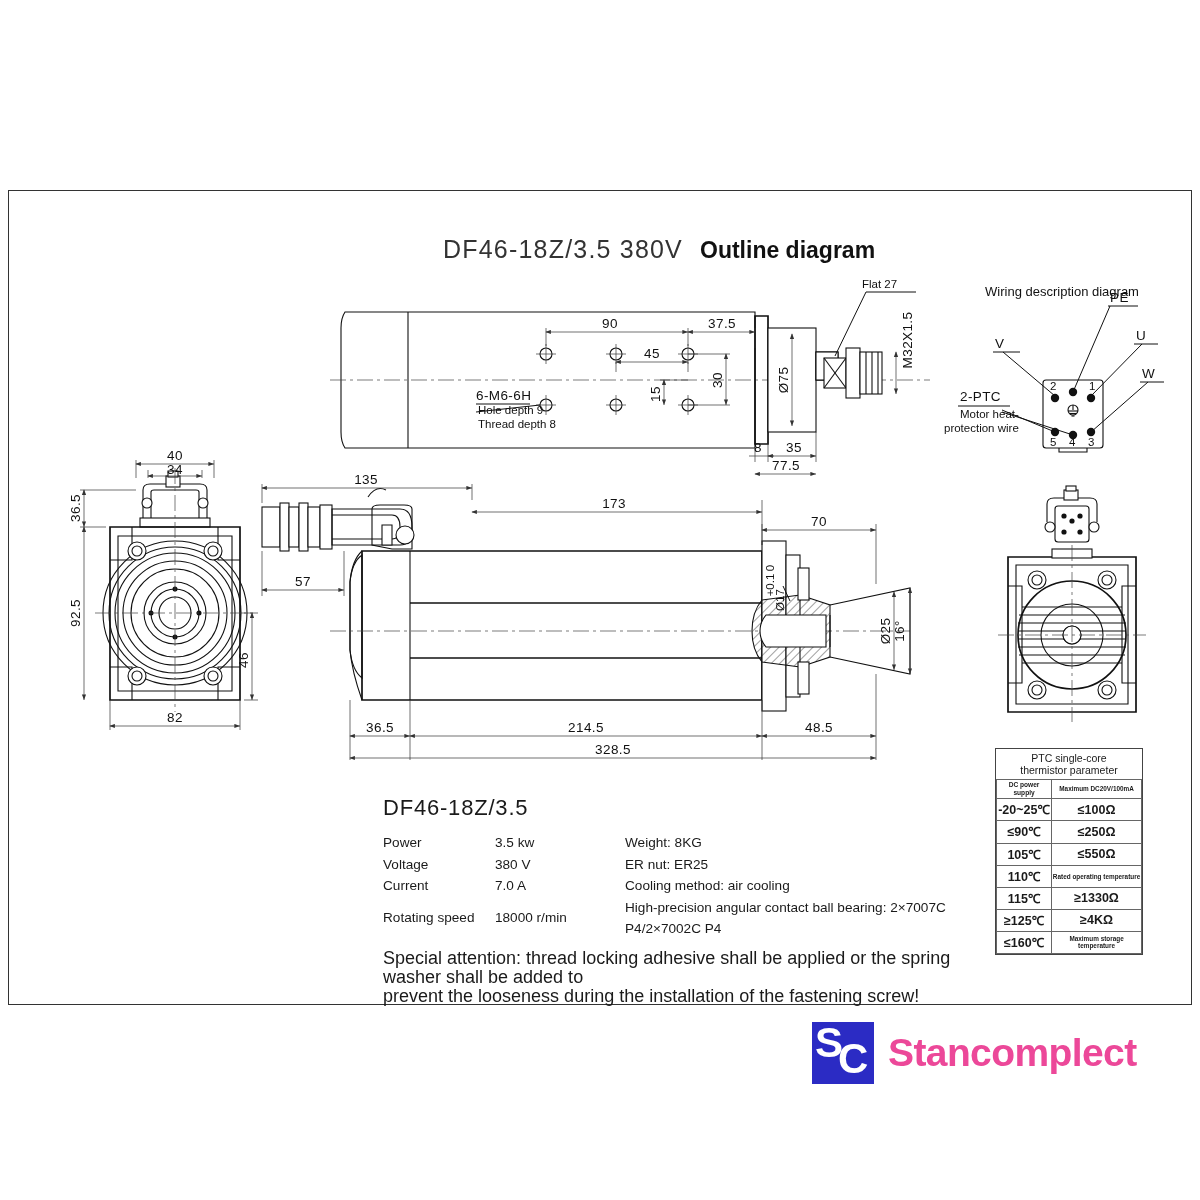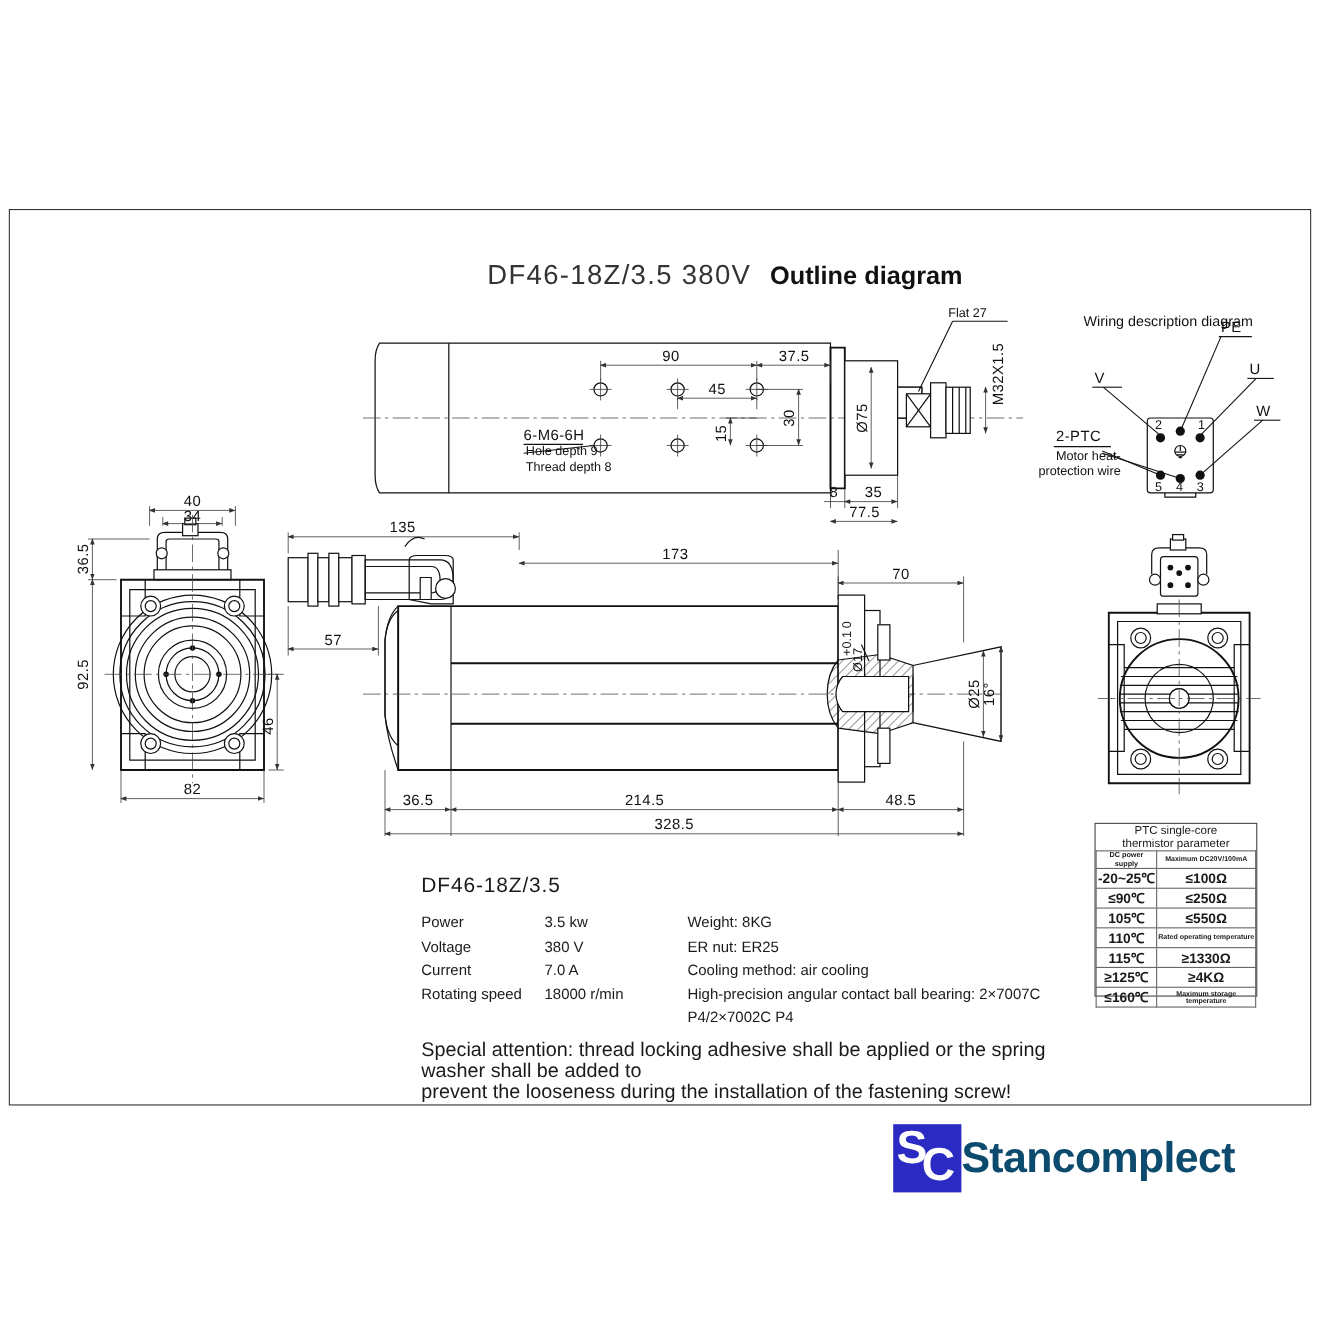--- a/index.html
+++ b/index.html
@@ -16,45 +16,45 @@
   .ld{stroke:#111;stroke-width:1.0;fill:none;}
   .wh{fill:#fff;stroke:#111;stroke-width:1.1;}
   .hatch{fill:url(#hp);stroke:#111;stroke-width:1.1;}
   text{font-family:"Liberation Sans",sans-serif;fill:#111;}
   .tdim{font-size:13.5px;letter-spacing:0.4px;}
   .tdimS{font-size:11.5px;}
   .tlbl{font-size:13px;}
   .ttl1{font-size:25px;letter-spacing:1.2px;fill:#333;}
   .ttl2{font-size:23px;font-weight:bold;}
 
-  .ptc{position:absolute;left:995px;top:748px;width:148px;height:158px;
+  .ptc{position:absolute;left:995px;top:748px;width:148px;height:207px;
        border:1.4px solid #444;box-sizing:border-box;background:#fff;}
   .ptc table{width:100%;height:100%;border-collapse:collapse;}
   .ptc td{border:0.9px solid #666;text-align:center;vertical-align:middle;
           font-size:10.5px;font-weight:bold;padding:0;}
   .ptc td.hdr{font-size:10.5px;font-weight:normal;border:none;}
   .ptc td.sub{font-size:6.6px;font-weight:bold;line-height:1.15;}
   .ptc td.big{font-size:12.5px;font-weight:bold;}
   .ptc td.sm{font-size:6.4px;font-weight:bold;}
 
   .specbox{position:absolute;left:383px;top:795px;width:600px;}
   .specttl{margin:0 0 11px 0;}
-  .srow{display:flex;font-size:13.6px;line-height:21.5px;}
+  .srow{display:flex;font-size:13.6px;line-height:21.5px;align-items:center;}
   .sc1{width:112px;}
   .sc2{width:110px;}
   .sc3{flex:1;margin-left:20px;}
   .snote{font-size:18px;line-height:19px;margin-top:9px;}
 
   .logo{position:absolute;left:812px;top:1022px;display:flex;align-items:center;}
   .logo-mark{width:62px;height:62px;background:#2b2bc4;position:relative;}
   .logo-mark span{position:absolute;color:#fff;font-weight:bold;
       font-family:"Liberation Sans",sans-serif;}
   .lm-s{font-size:42px;left:3px;top:-3px;}
   .lm-c{font-size:42px;left:26px;top:13px;}
-  .logo-txt{font-size:39px;font-weight:bold;color:#0c4a6e;
+  .logo-txt{margin-left:14px;font-size:39px;font-weight:bold;color:#ec4899;
             letter-spacing:-0.6px;}
 </style>
 </head>
 <body>
 
 <div class="frame"></div>
 
 <svg class="draw">
   <defs>
     <pattern id="hp" patternUnits="userSpaceOnUse" width="6" height="6" patternTransform="rotate(45)">
@@ -450,21 +450,21 @@
         </tr>
     <tr>
           <td class="big">≤160℃</td>
         <td class="sm">Maximum storage temperature</td>
         </tr>
   </tbody>
     </table>
 </div>
 
 <div class="specbox">
-  <div class="specttl"><span style="font-size:19px;letter-spacing:0.8px;">DF46-18Z/3.5</span></div>
+  <div class="specttl"><span style="font-size:22px;letter-spacing:0.8px;">DF46-18Z/3.5</span></div>
   <div class="srow">
     <div class="sc1">Power</div>
     <div class="sc2">3.5 kw</div>
     <div class="sc3">Weight: 8KG</div>
   </div>
   <div class="srow">
     <div class="sc1">Voltage</div>
     <div class="sc2">380 V</div>
     <div class="sc3">ER nut: ER25</div>
   </div>

